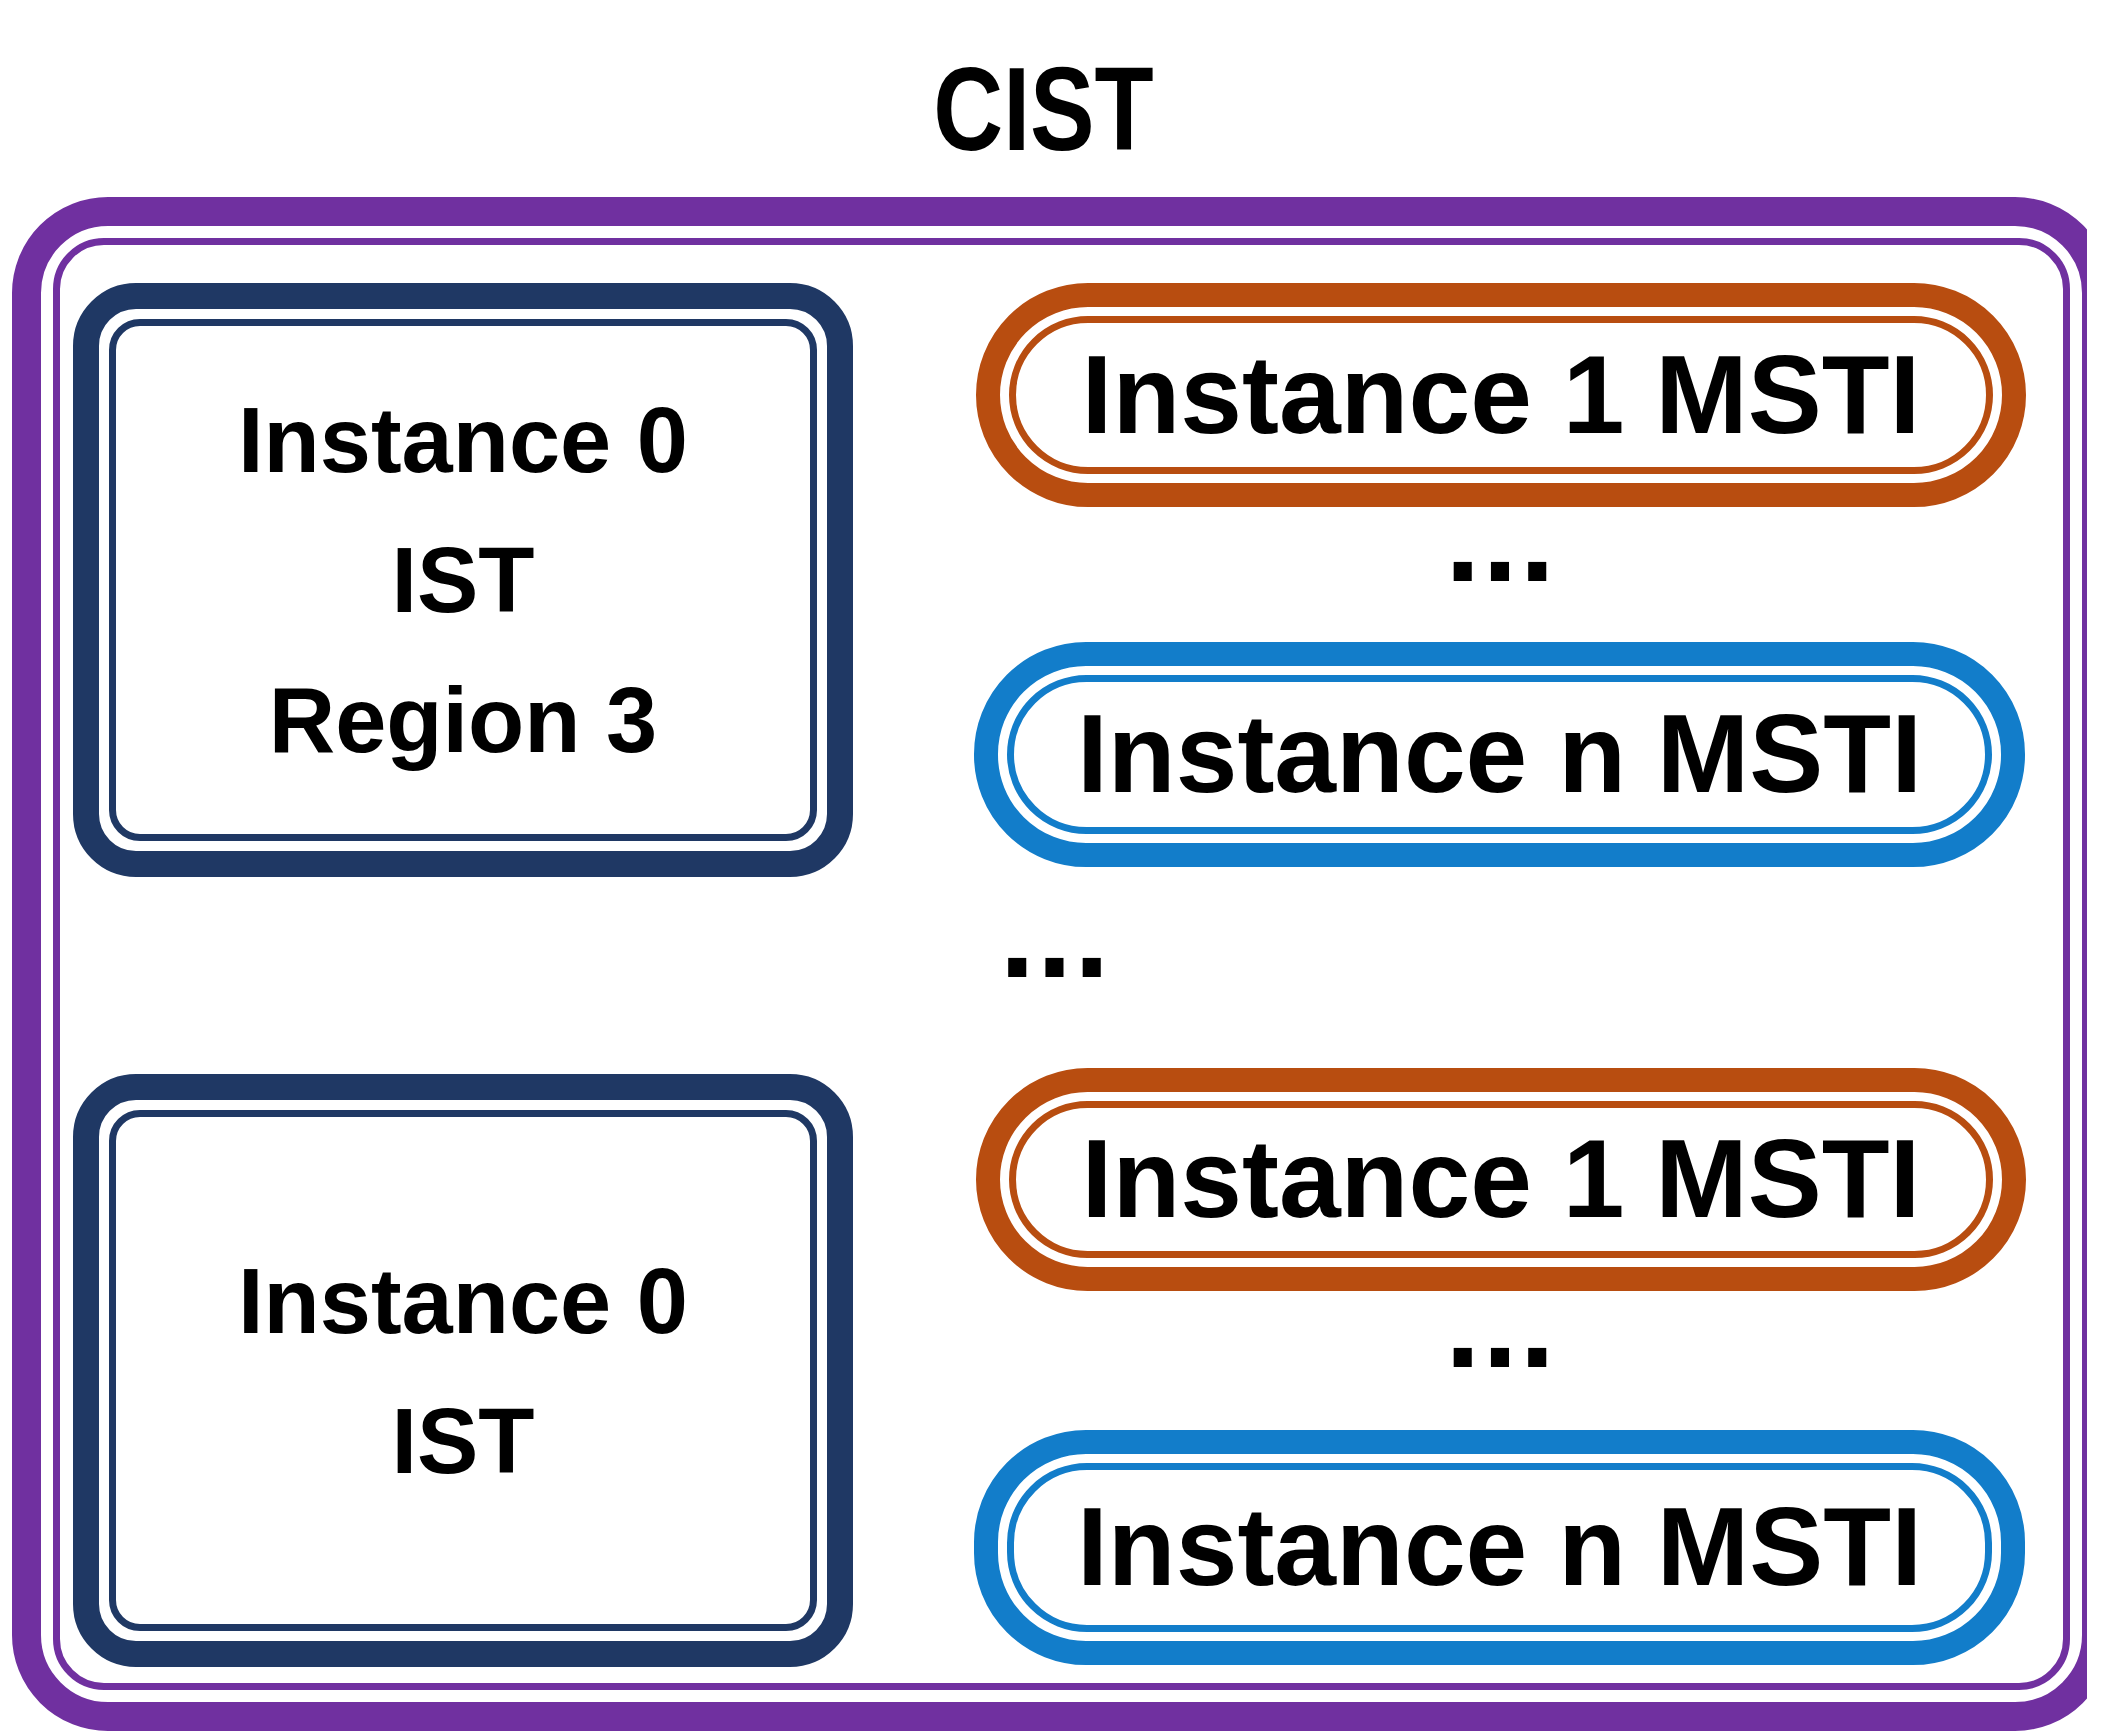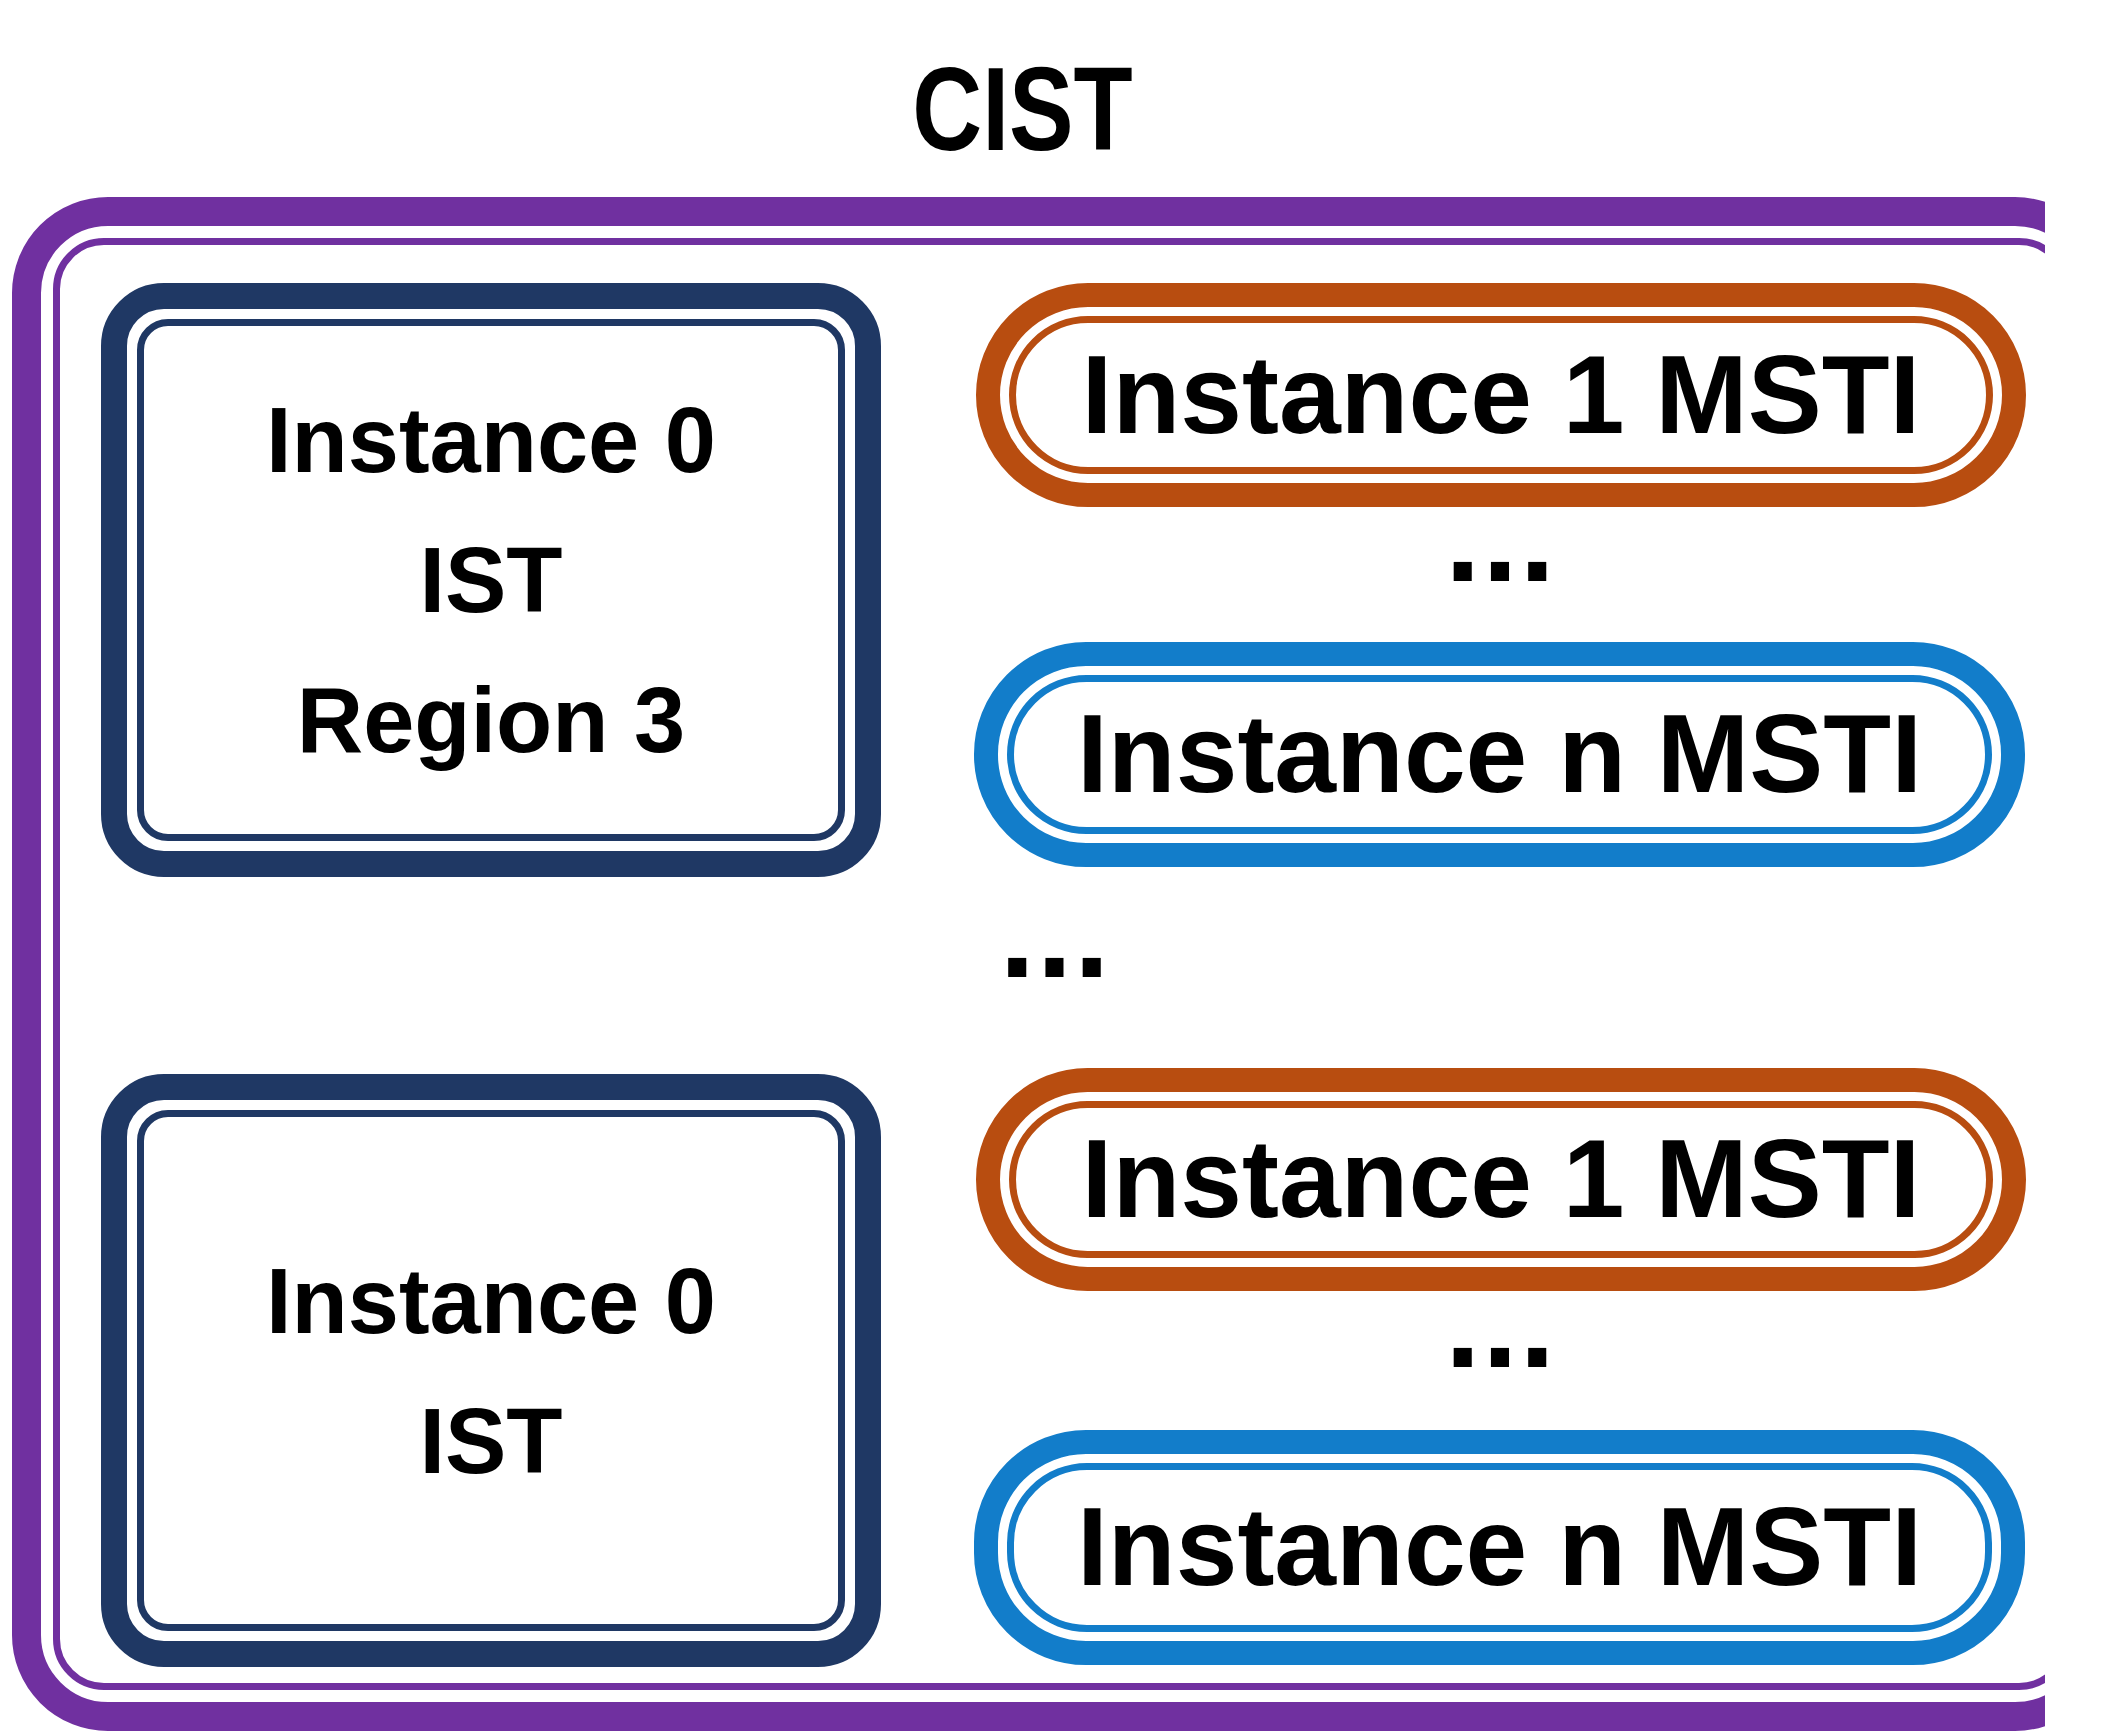--- a/index.html
+++ b/index.html
@@ -9,20 +9,21 @@
   }
   .canvas {
     position: relative;
     width: 2045px;
     height: 1734px;
     background: #FFFFFF;
     font-family: "Liberation Sans", "DejaVu Sans", sans-serif;
     font-weight: 700;
     color: #000000;
     overflow: hidden;
+    padding-left: 42px;
   }
   .title {
     position: absolute;
     top: 45px;
     left: 0;
     width: 100%;
     text-align: center;
     font-size: 118px;
     line-height: 1.1;
     transform: scaleX(0.82);
@@ -60,21 +61,20 @@
   .frame > .box-line {
     inset: 12px;
     border-width: 7.7px;
     border-radius: 51px;
   }
   
   .ist {
     --c: #1F3864;
     border-width: 26px;
     border-radius: 63px;
-    margin-left: 28px;
   }
   .ist > .box-line {
     inset: 10.3px;
     border-width: 7.7px;
     border-radius: 31px;
   }
   .ist-text {
     position: relative;
     text-align: center;
     font-size: 92px;

